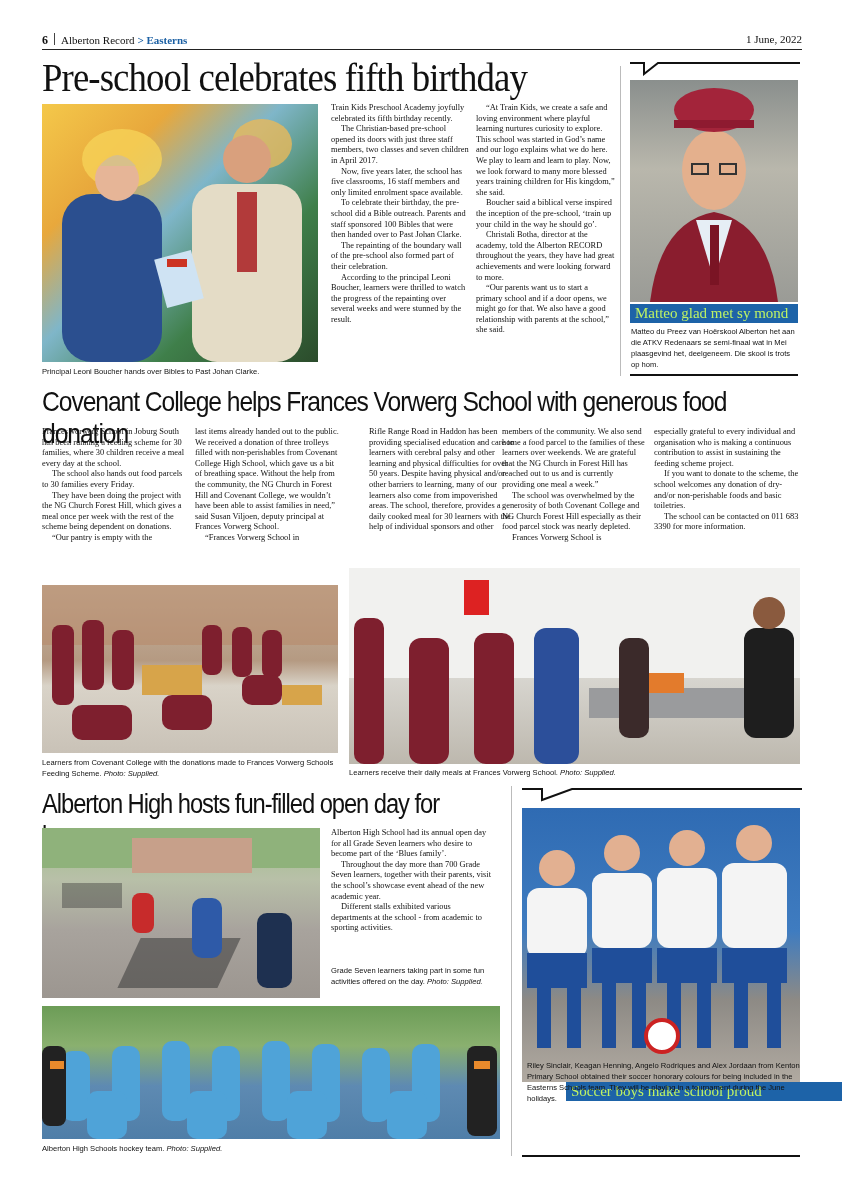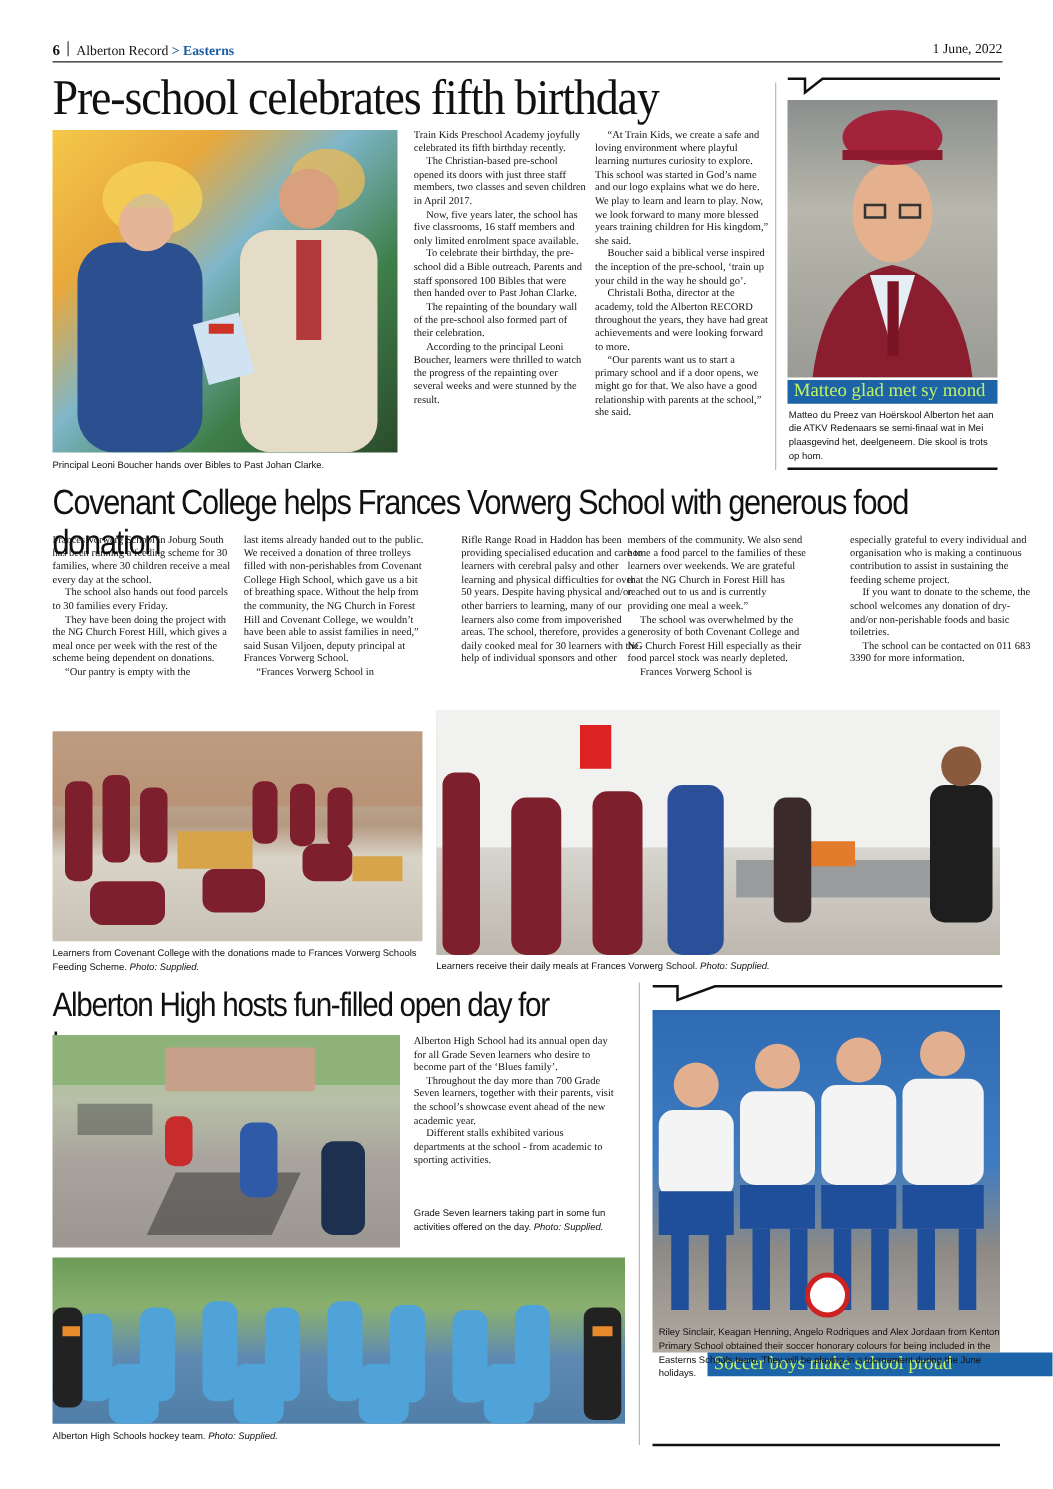--- a/index.html
+++ b/index.html
@@ -97,21 +97,21 @@
   <p>“Frances Vorwerg School in</p>
 </div>
 <div class="abs col" style="left:349px;top:427px;width:145px;margin-left:20px;">
   <p class="first">Rifle Range Road in Haddon has been providing specialised education and care to learners with cerebral palsy and other learning and physical difficulties for over 50 years. Despite having physical and/or other barriers to learning, many of our learners also come from impoverished areas. The school, therefore, provides a daily cooked meal for 30 learners with the help of individual sponsors and other</p>
 </div>
 <div class="abs col" style="left:502px;top:427px;width:145px;">
   <p class="first">members of the community. We also send home a food parcel to the families of these learners over weekends. We are grateful that the NG Church in Forest Hill has reached out to us and is currently providing one meal a week.”</p>
   <p>The school was overwhelmed by the generosity of both Covenant College and NG Church Forest Hill especially as their food parcel stock was nearly depleted.</p>
   <p>Frances Vorwerg School is</p>
 </div>
-<div class="abs col" style="left:680px;top:427px;width:148px;">
+<div class="abs col" style="left:654px;top:427px;width:148px;">
   <p class="first">especially grateful to every individual and organisation who is making a continuous contribution to assist in sustaining the feeding scheme project.</p>
   <p>If you want to donate to the scheme, the school welcomes any donation of dry- and/or non-perishable foods and basic toiletries.</p>
   <p>The school can be contacted on 011 683 3390 for more information.</p>
 </div>
 
 <div class="abs photo" style="left:42px;top:585px;width:296px;height:168px;background:linear-gradient(180deg,#c7b6a2 0%,#b59a82 45%,#d9d3c8 60%,#c9c2b7 100%);">
   <svg width="296" height="168">
     <rect x="0" y="0" width="296" height="60" fill="#b88b6a" opacity=".6"></rect>
     <g fill="#7e1f2e">
       <rect x="10" y="40" width="22" height="80" rx="8"></rect>

